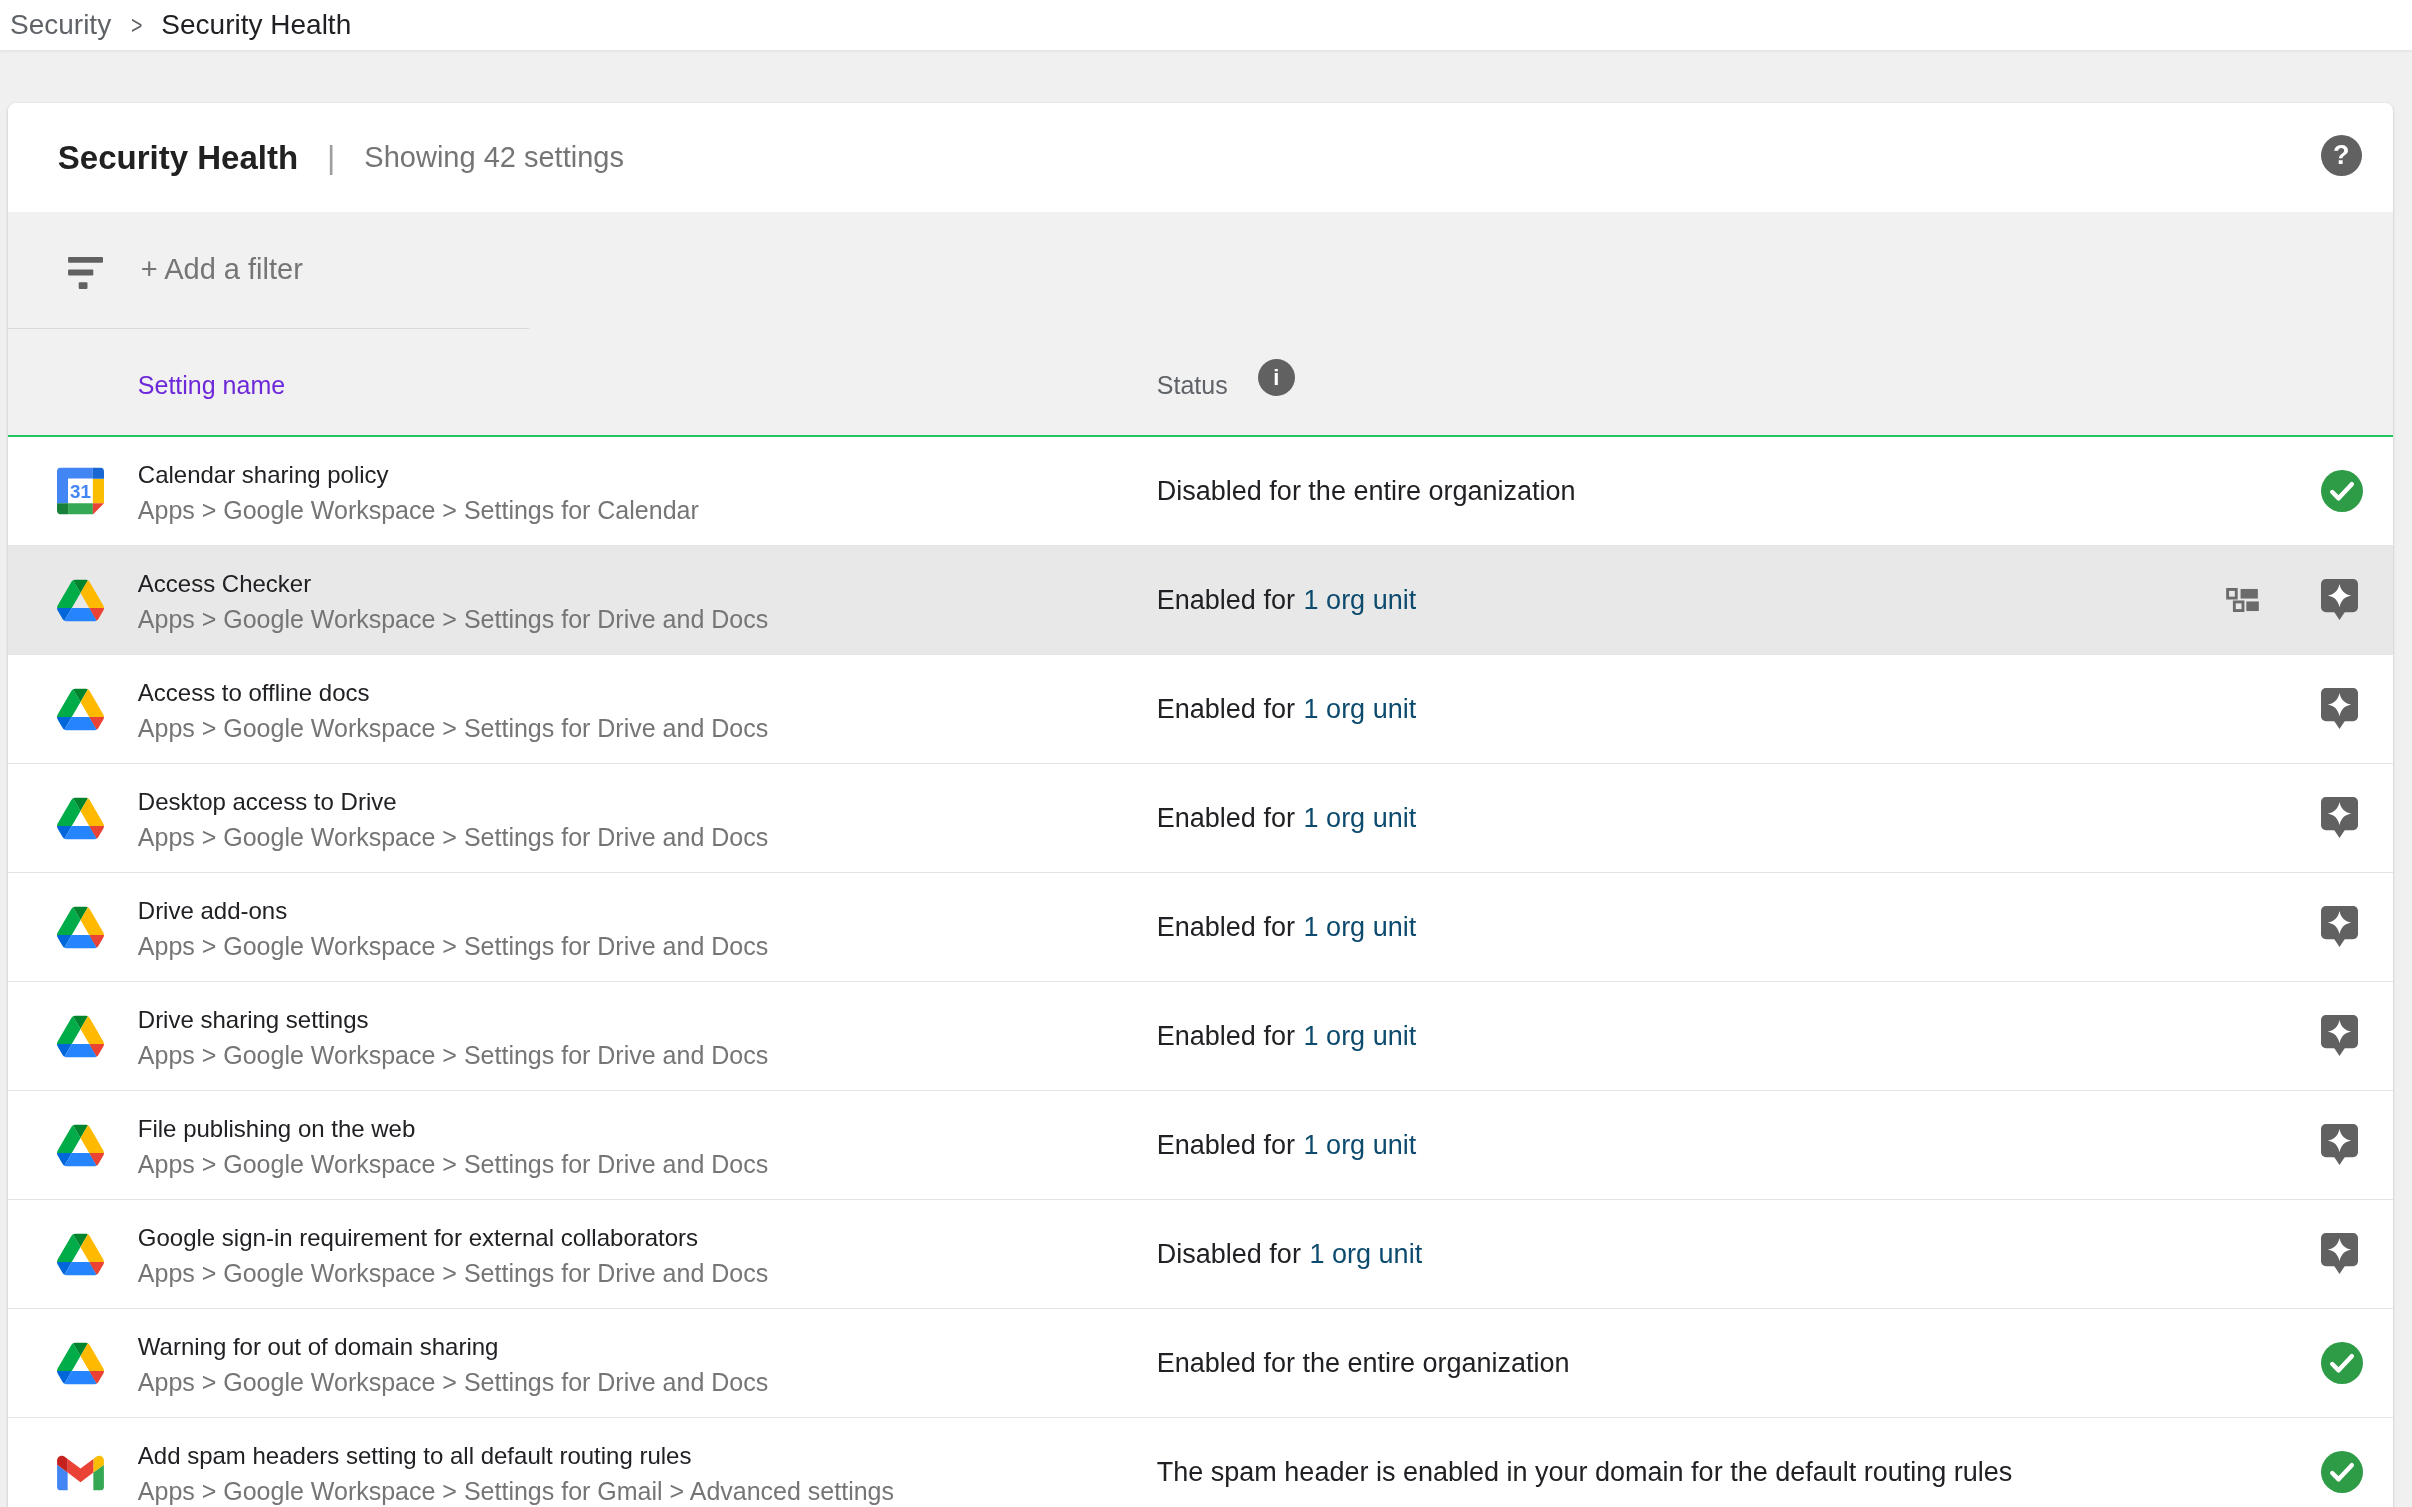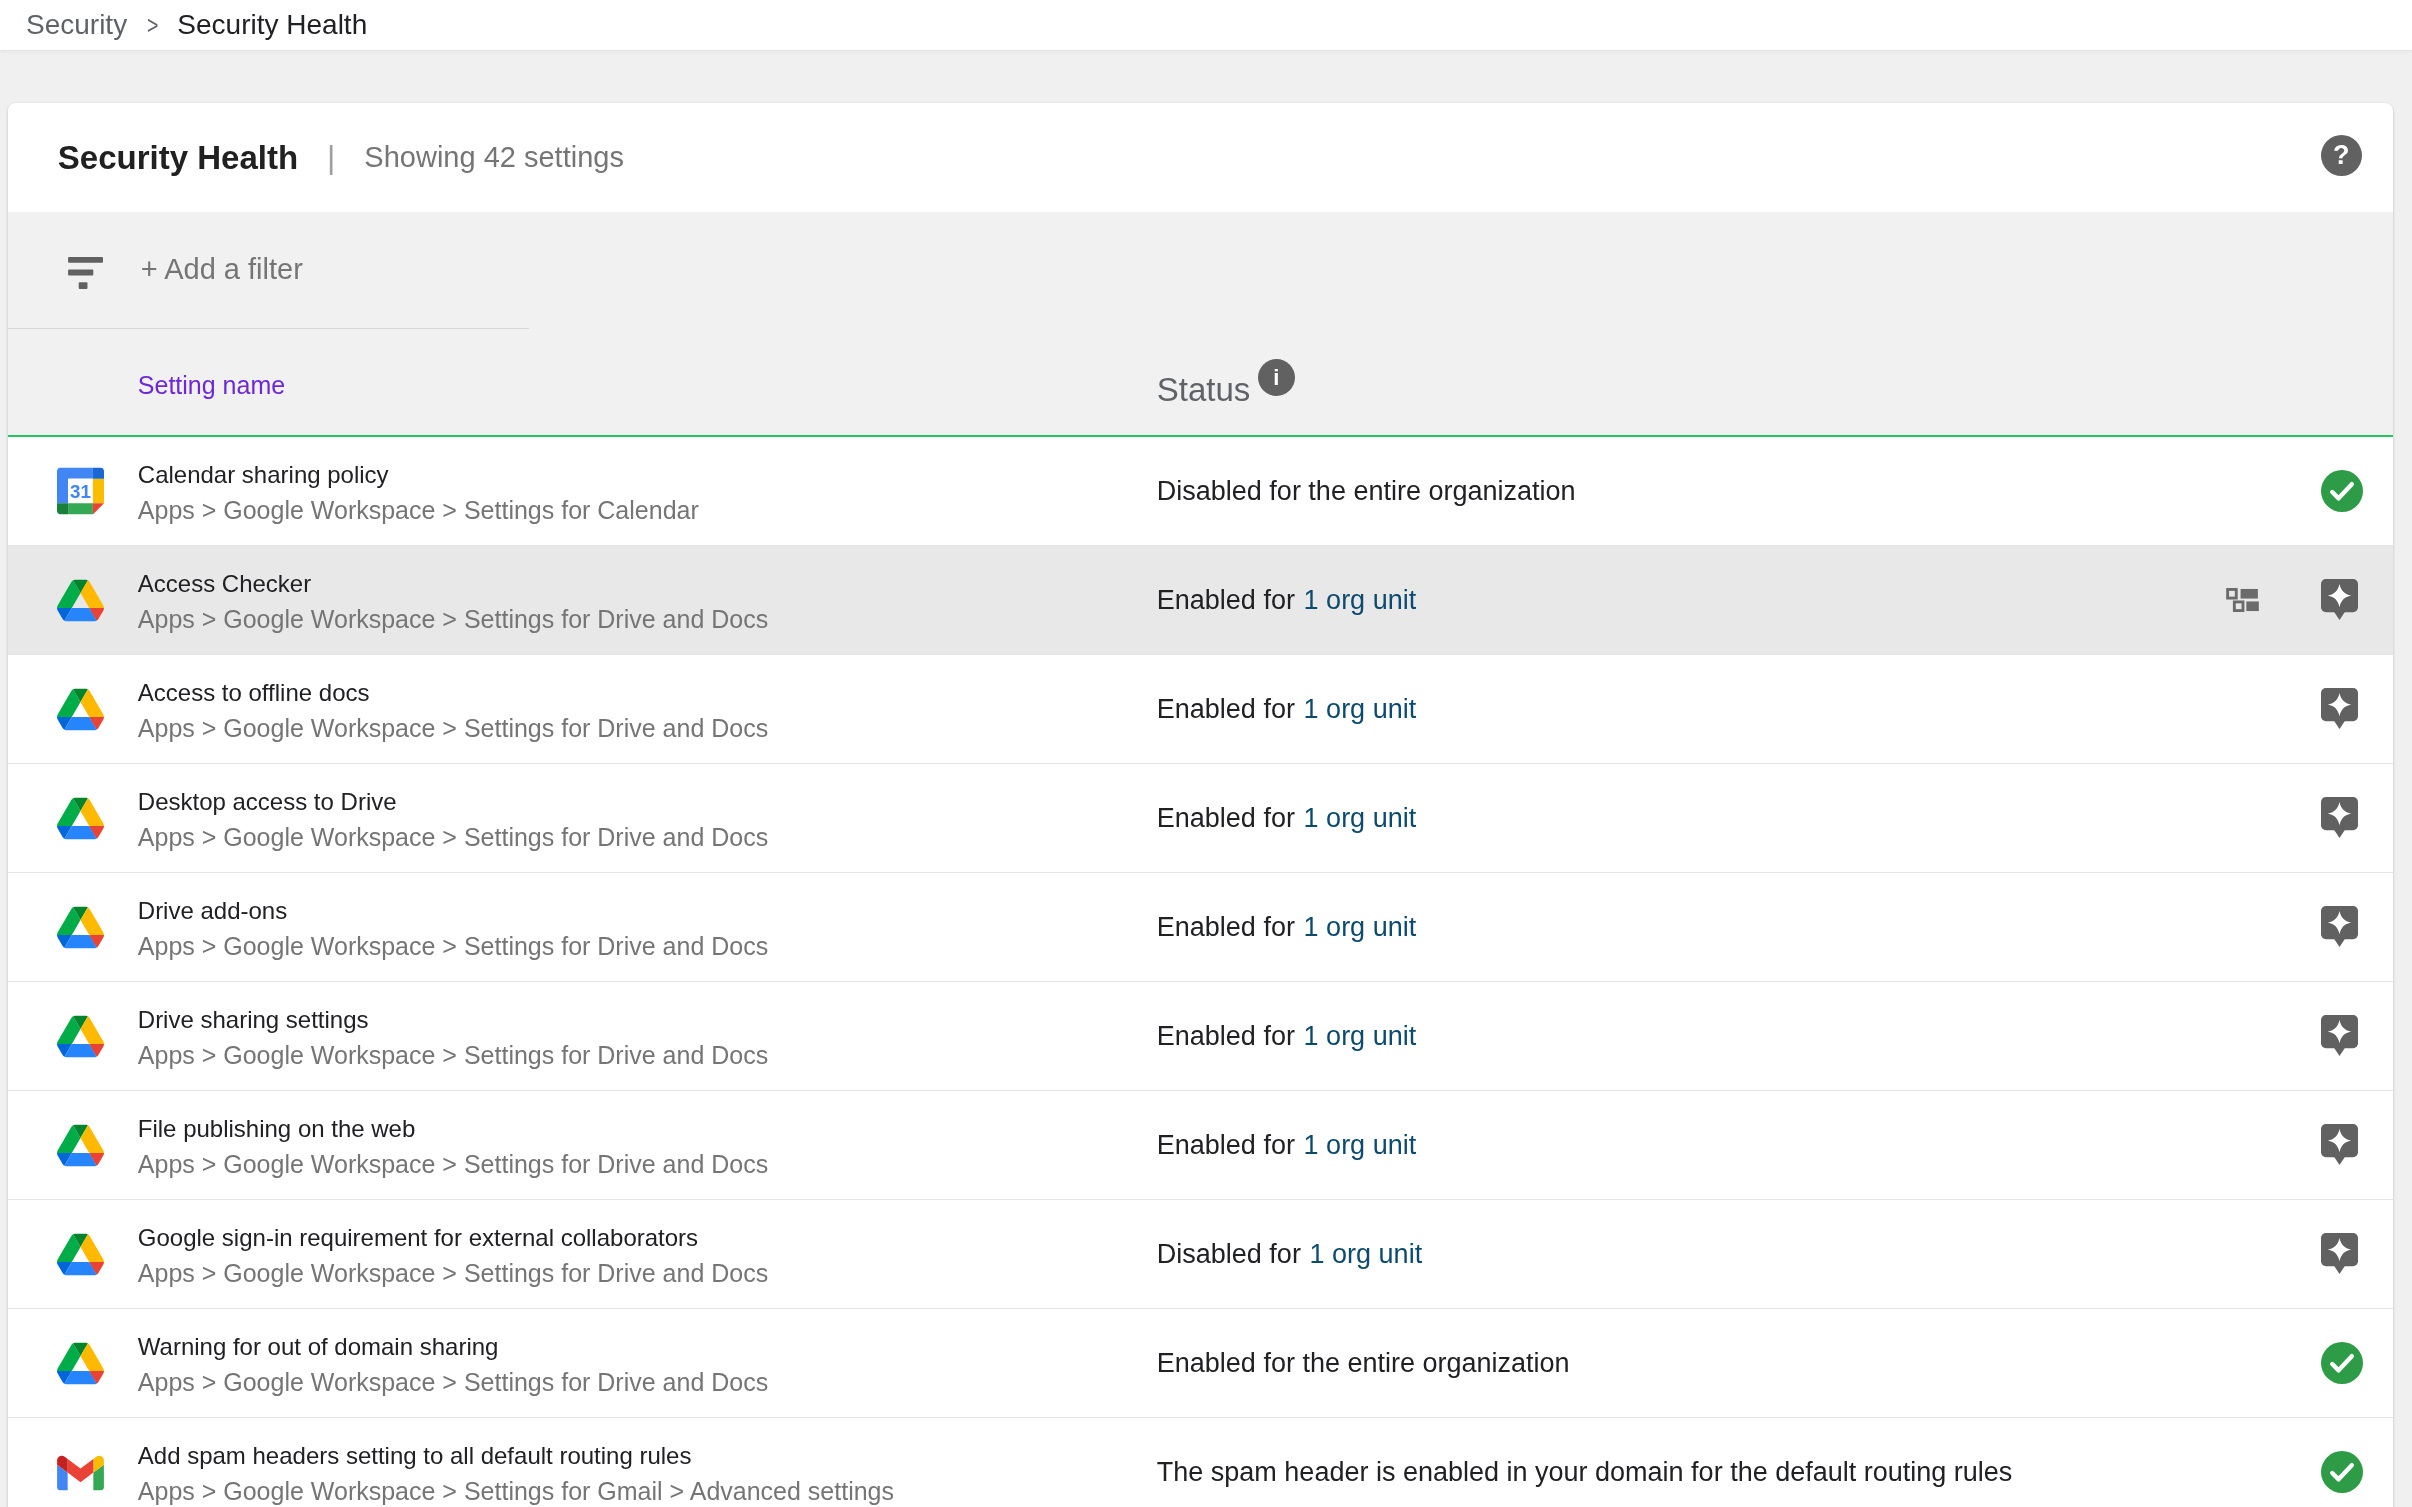--- a/index.html
+++ b/index.html
@@ -4,21 +4,21 @@
 <style>
   * { margin:0; padding:0; box-sizing:border-box; }
   html,body { width:2412px; height:1508px; overflow:hidden; }
   body { font-family:"Liberation Sans","DejaVu Sans",sans-serif; background:#f0f0f0; }
 
   #viewport { position:relative; width:2412px; height:1508px; overflow:hidden; }
 
   
   .breadcrumb-bar {
     position:absolute; left:0; top:0; width:100%; height:50px;
-    background:#ffffff; display:flex; align-items:center; padding-left:26px;
+    background:#ffffff; display:flex; align-items:center; padding-left:10px;
     box-shadow:0 1px 2.9px rgba(0,0,0,.08);
     z-index:2;
   }
   .crumb-section { font-size:28px; color:#5f6368; cursor:pointer; }
   .crumb-sep { font-size:26px; color:#5f6368; margin:0 17.5px; transform:scaleX(.75); display:inline-block; }
   .crumb-current { font-size:28px; color:#202124; font-weight:500; }
 
   
   .card {
     position:absolute; left:7.8px; top:103px; width:2385px; height:1456px;
@@ -38,21 +38,21 @@
   }
 
   
   .table-head {
     position:relative; height:225px; background:#f1f1f1; border-bottom:2px solid #22c55e;
   }
   .filter-icon { position:absolute; left:60px; top:45px; }
   .add-filter { position:absolute; left:133px; top:41px; font-size:29px; color:#757575; cursor:pointer; }
   .filter-underline { position:absolute; left:0; top:116px; width:521px; height:1px; background:#d9d9d9; }
   .col-setting { position:absolute; left:130px; top:159px; font-size:25px; font-weight:500; color:#6d28d9; }
-  .col-status  { position:absolute; left:1149px; top:159px; font-size:33px; font-weight:500; color:#5f6368; }
+  .col-status  { position:absolute; left:1149px; top:159px; font-size:25px; font-weight:500; color:#5f6368; }
   .info-icon {
     position:absolute; left:1250px; top:147px; width:37px; height:37px; border-radius:50%;
     background:#616161; color:#fff; display:flex; align-items:center; justify-content:center;
     font-size:22px; font-weight:700; font-style:normal; cursor:pointer;
   }
 
   
   .row { position:relative; height:109px; background:#fff; border-bottom:1px solid #e4e4e4; cursor:pointer; }
   .row.highlighted { background:#e8e8e8; }
   .app-icon { position:absolute; left:49px; top:50%; transform:translateY(-50%); width:47px; height:47px;

